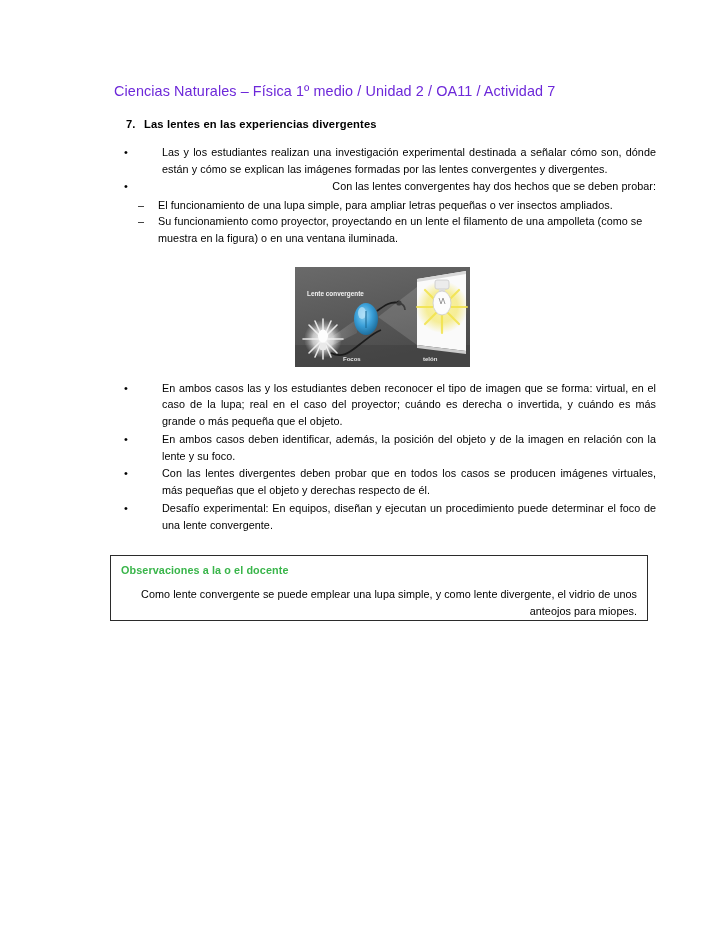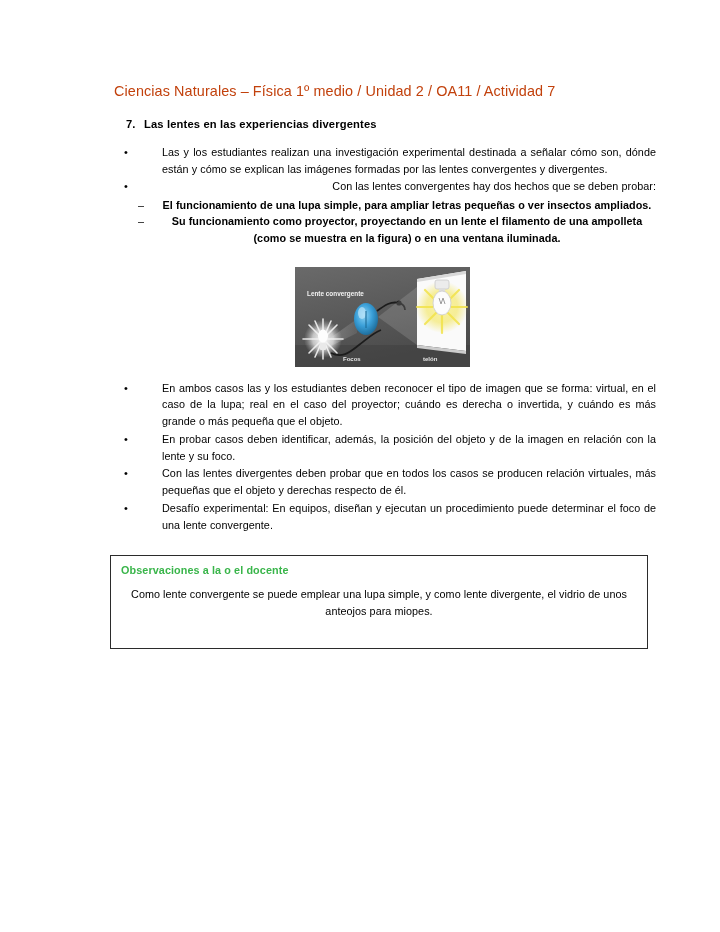--- a/index.html
+++ b/index.html
@@ -26,21 +26,21 @@
 
   .content {
     position: absolute;
     left: 108px;
     top: 82px;
     width: 548px;
   }
 
   
   .doc-header {
-    color: #c2410c;
+    color: #6d28d9;
     font-size: 14.4px;
     line-height: 1.25;
     letter-spacing: 0.1px;
     white-space: nowrap;
     margin: 0 0 0 6px;
   }
 
   
   .section-title-row {
     display: flex;
@@ -102,23 +102,22 @@
   }
   .sub-mark {
     flex: 0 0 22px;
     width: 22px;
     text-align: left;
     padding-left: 2px;
     box-sizing: border-box;
   }
   .sub-text {
     flex: 1 1 auto;
-    text-align: center;
+    text-align: left;
     letter-spacing: 0.05px;
-    font-weight: bold;
   }
 
   
   .figure-wrap {
     margin-top: 20px;
     display: flex;
     justify-content: center;
   }
   .figure {
     width: 175px;
@@ -128,35 +127,35 @@
     background: #5a5a5a;
   }
 
   
   .obs-box {
     margin-top: 22px;
     margin-left: 2px;
     width: 538px;
     box-sizing: border-box;
     border: 1px solid #2b2b2b;
-    padding: 8px 10px 28px 10px;
+    padding: 8px 10px 0 10px;
     background: #ffffff;
   }
   .obs-title {
     color: #39b54a;
     font-weight: bold;
     font-size: 10.8px;
     letter-spacing: 0.1px;
     margin-bottom: 10px;
   }
   .obs-body {
     font-size: 10.8px;
     line-height: 1.55;
     letter-spacing: 0.05px;
-    text-align: center;
+    text-align: right;
   }
 </style>
 </head>
 <body>
 
 <div class="page">
   <div class="content">
 
     <div class="doc-header">Ciencias Naturales – Física 1º medio / Unidad 2 / OA11 / Actividad 7</div>
 
@@ -289,25 +288,25 @@
       </div>
     </div>
 
     <ul class="bullet-list bl-2">
       <li class="bullet-item">
         <span class="bullet-mark">•</span>
         <span class="bullet-text">En ambos casos las y los estudiantes deben reconocer el tipo de imagen que se forma: virtual, en el caso de la lupa; real en el caso del proyector; cuándo es derecha o invertida, y cuándo es más grande o más pequeña que el objeto.</span>
       </li>
       <li class="bullet-item">
         <span class="bullet-mark">•</span>
-        <span class="bullet-text">En probar casos deben identificar, además, la posición del objeto y de la imagen en relación con la lente y su foco.</span>
-      </li>
-      <li class="bullet-item">
-        <span class="bullet-mark">•</span>
-        <span class="bullet-text">Con las lentes divergentes deben probar que en todos los casos se producen relación virtuales, más pequeñas que el objeto y derechas respecto de él.</span>
+        <span class="bullet-text">En ambos casos deben identificar, además, la posición del objeto y de la imagen en relación con la lente y su foco.</span>
+      </li>
+      <li class="bullet-item">
+        <span class="bullet-mark">•</span>
+        <span class="bullet-text">Con las lentes divergentes deben probar que en todos los casos se producen imágenes virtuales, más pequeñas que el objeto y derechas respecto de él.</span>
       </li>
       <li class="bullet-item">
         <span class="bullet-mark">•</span>
         <span class="bullet-text">Desafío experimental: En equipos, diseñan y ejecutan un procedimiento puede determinar el foco de una lente convergente.</span>
       </li>
     </ul>
 
     <div class="obs-box">
       <div class="obs-title">Observaciones a la o el docente</div>
       <div class="obs-body">Como lente convergente se puede emplear una lupa simple, y como lente divergente, el vidrio de unos anteojos para miopes.</div>

